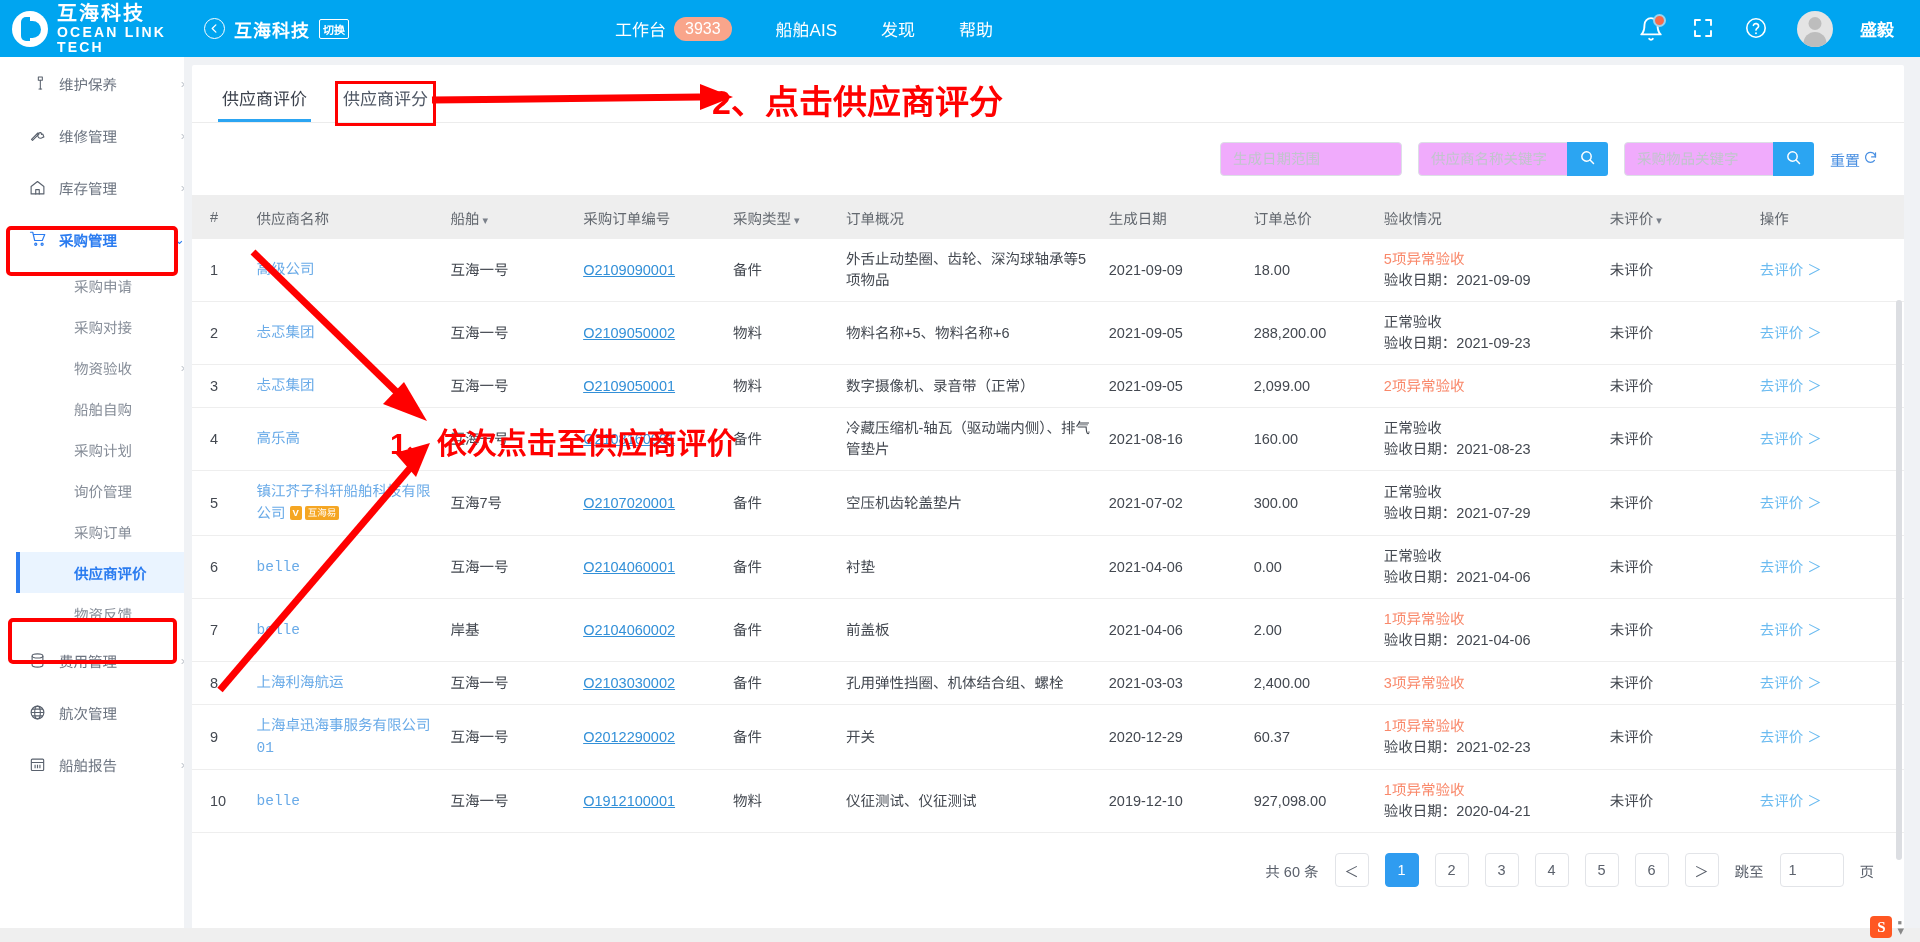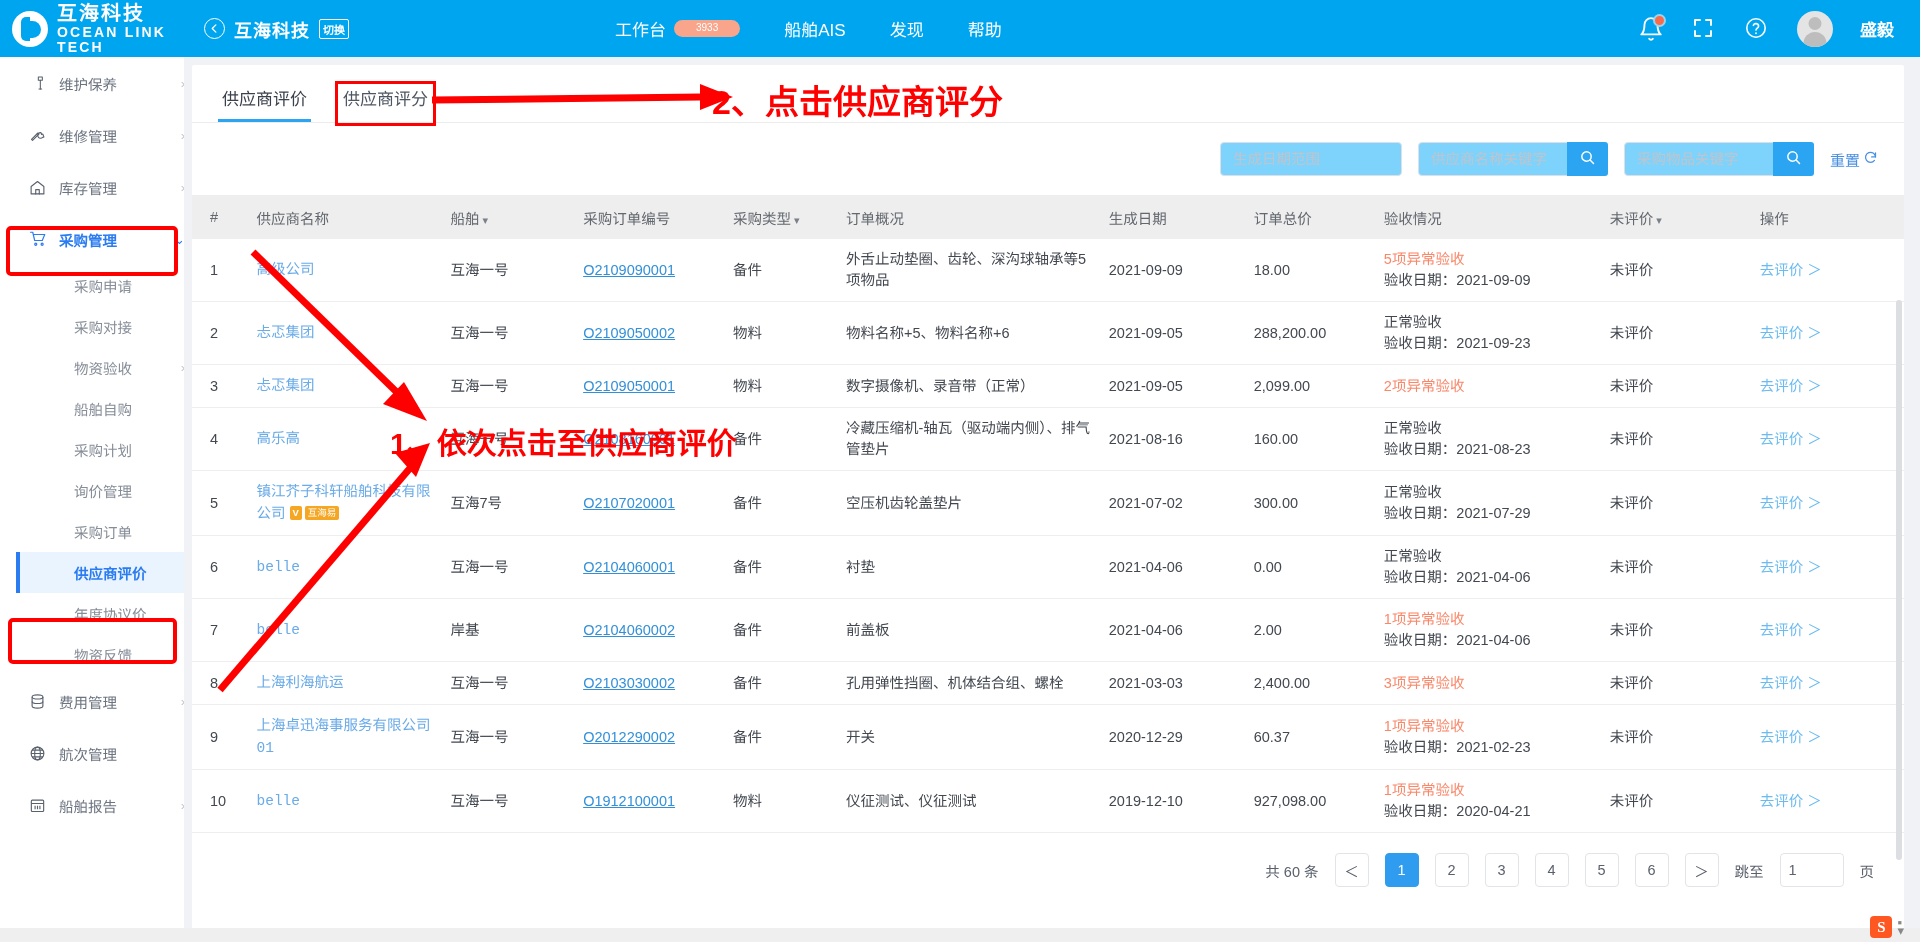--- a/index.html
+++ b/index.html
@@ -43,22 +43,22 @@
   }
   .company-name { font-size: 18px; font-weight: bold; letter-spacing: 1px; }
   .switch-badge {
     border: 1px solid #fff; font-size: 11px; padding: 1px 3px;
     border-radius: 2px; letter-spacing: 0px; font-weight: bold;
   }
 
   .nav-menu { display: flex; align-items: center; gap: 44px; margin-left: 266px; }
   .nav-item { font-size: 17px; display: flex; align-items: center; gap: 8px; cursor: pointer; color: #fff; }
   .nav-badge {
-    background: #f9a58b; color: #fff; font-size: 10px; border-radius: 12px;
-    padding: 2px 22px; line-height: 1.25; font-weight: normal;
+    background: #f9a58b; color: #fff; font-size: 16px; border-radius: 12px;
+    padding: 2px 11px; line-height: 1.25; font-weight: normal;
   }
 
   .header-right {
     margin-left: auto; display: flex; align-items: center; gap: 27px; padding-right: 26px;
   }
   .hicon { width: 26px; height: 26px; position: relative; cursor: pointer; }
   .bell-dot {
     position: absolute; right: -2px; top: -2px; width: 13px; height: 13px;
     border-radius: 50%; background: #f86b4a; border: 2px solid #9bd3ef;
   }
@@ -127,21 +127,21 @@
   }
   .tab.boxed { outline: 3px solid #ff0000; outline-offset: 1px; }
 
   
   .filter-bar {
     height: 72px; display: flex; align-items: center; justify-content: flex-end;
     padding-right: 26px; gap: 16px;
   }
   .fld {
     height: 34px; border: 1px solid #dcdfe6; border-radius: 4px;
-    display: flex; align-items: center; background: #7dd3fc;
+    display: flex; align-items: center; background: #f0abfc;
   }
   .fld input {
     border: 0; outline: 0; height: 100%; padding: 0 12px; font-size: 14.5px;
     font-family: inherit; color: #5a6170; background: transparent;
   }
   .fld input::placeholder { color: #c0c4cc; }
   .date-fld { width: 182px; }
   .srch-fld { width: 150px; }
   .srch-btn {
     width: 41px; height: 34px; background: #2ba5f2; border: 0; border-radius: 0 3px 3px 0;
@@ -350,23 +350,20 @@
   <div class="side-sub">
     <span>询价管理</span>
   </div>
   <div class="side-sub">
     <span>采购订单</span>
   </div>
   <div class="side-sub selected">
     <span>供应商评价</span>
   </div>
   <div class="side-sub">
-    <span>年度协议价</span>
-  </div>
-  <div class="side-sub">
     <span>物资反馈</span>
   </div>
 
   <div class="side-row">
     <span class="sicon">
       <svg width="17" height="17" viewBox="0 0 24 24" fill="none" stroke="#59616d" stroke-width="1.6">
           <ellipse cx="12" cy="5.6" rx="7.6" ry="2.9"></ellipse>
           <path d="M4.4 5.6v12.8c0 1.6 3.4 2.9 7.6 2.9s7.6-1.3 7.6-2.9V5.6"></path>
           <path d="M4.4 12c0 1.6 3.4 2.9 7.6 2.9s7.6-1.3 7.6-2.9"></path>
         </svg>

